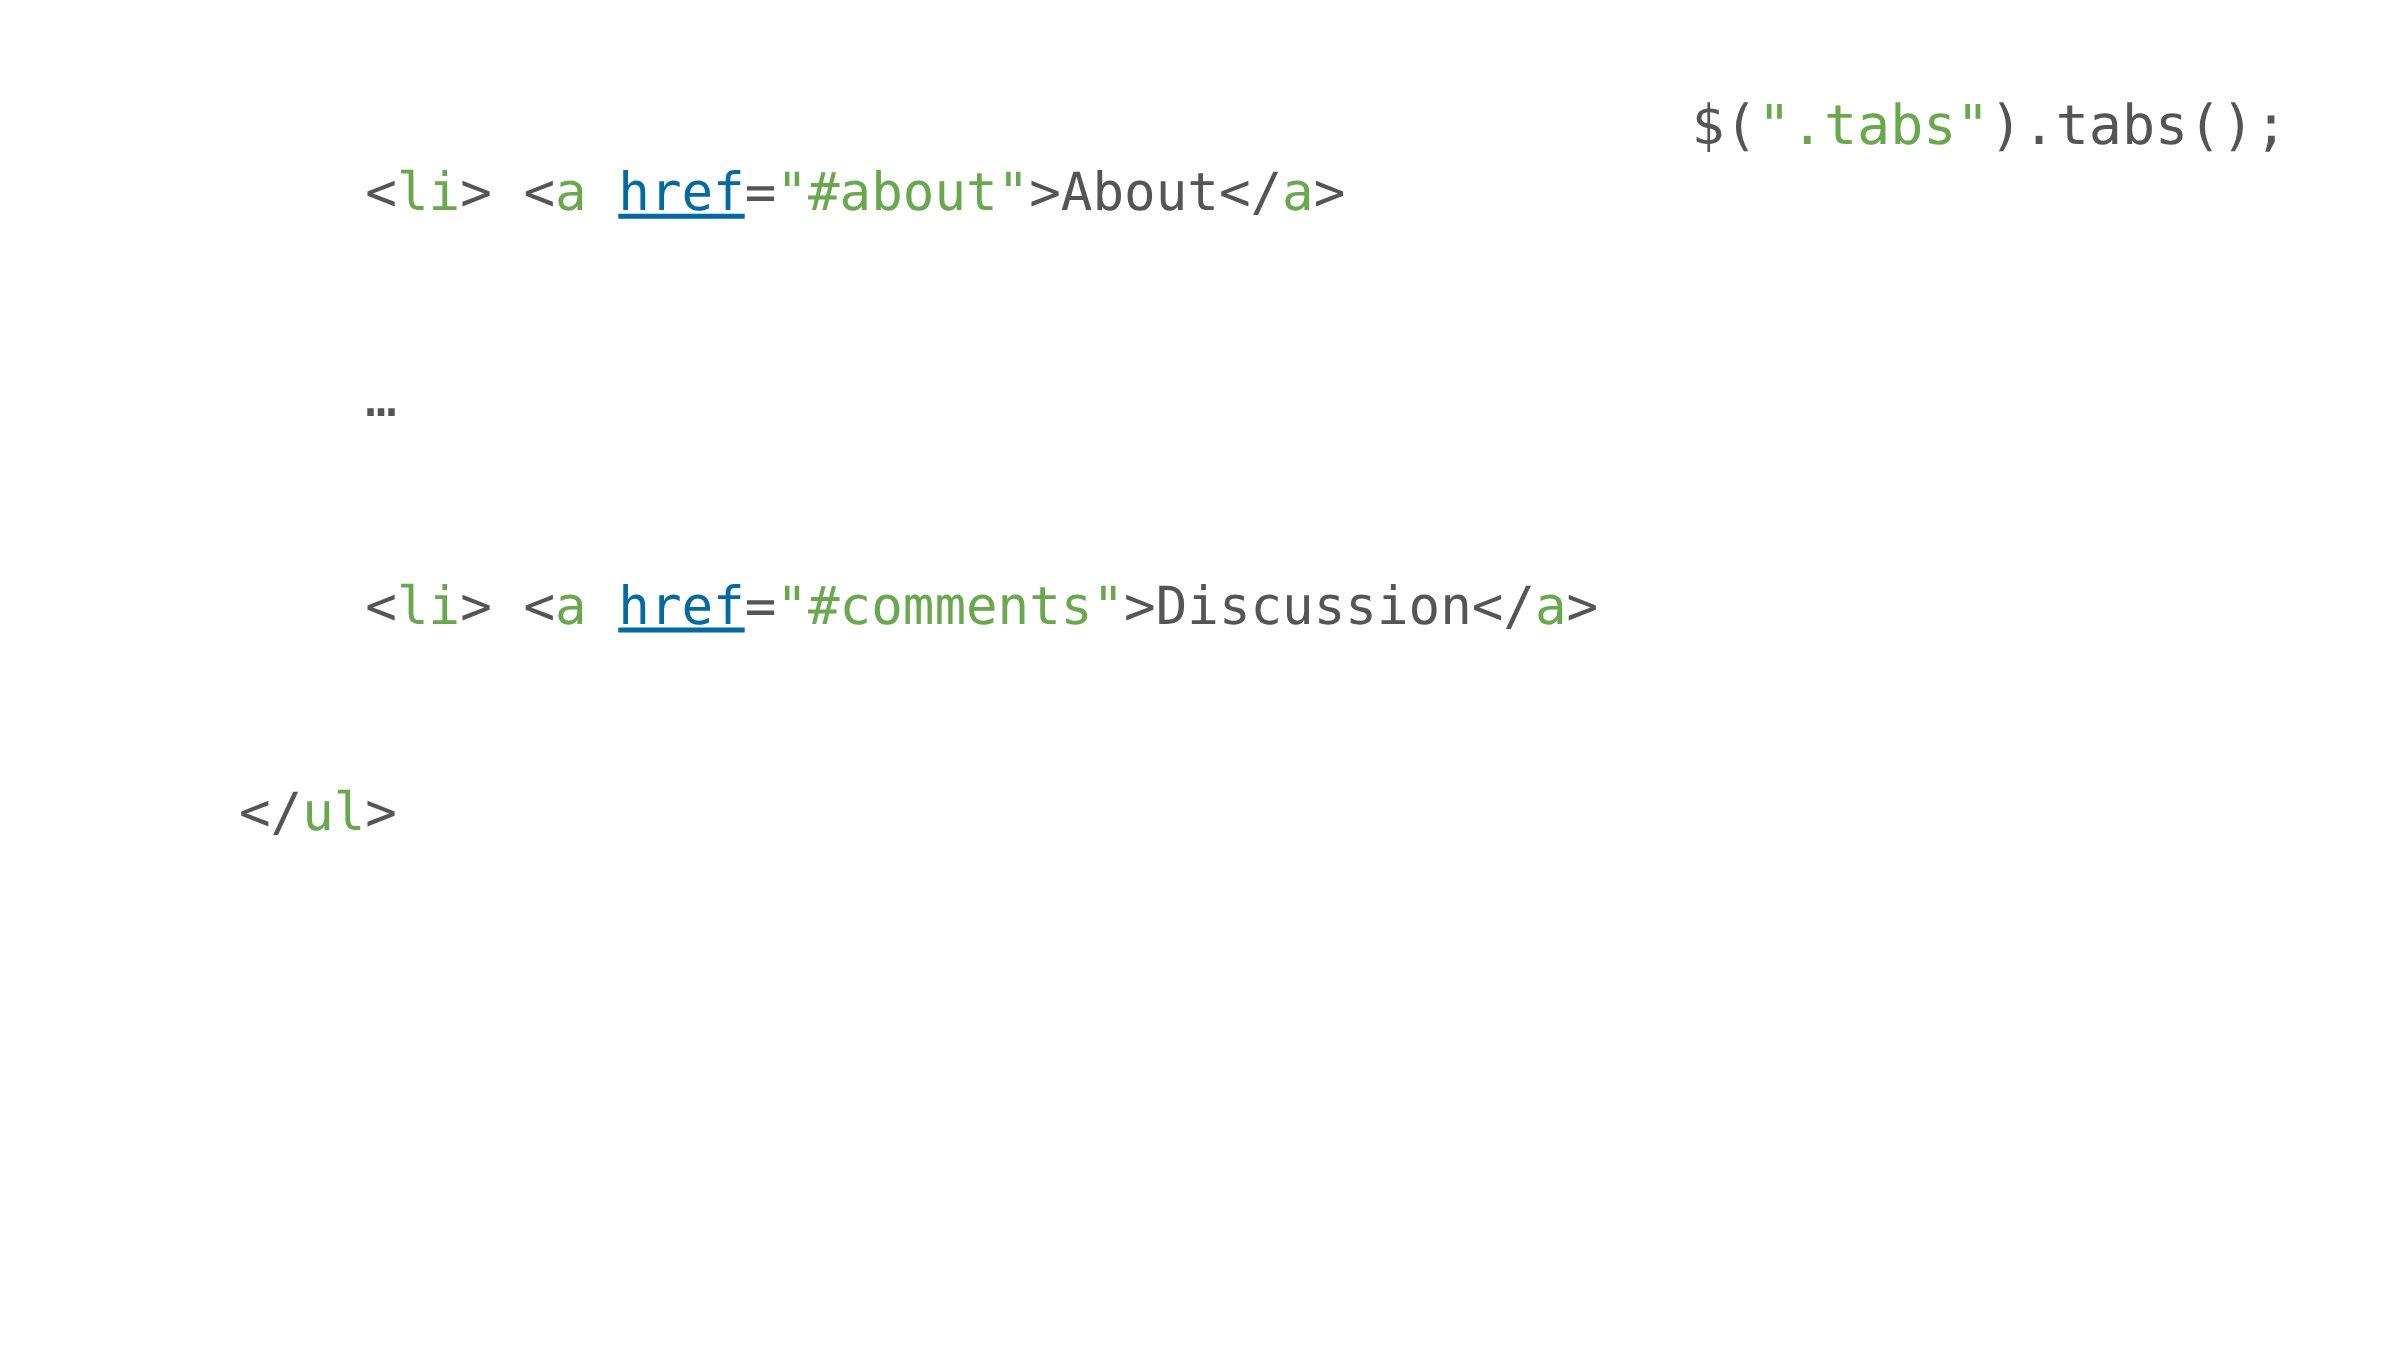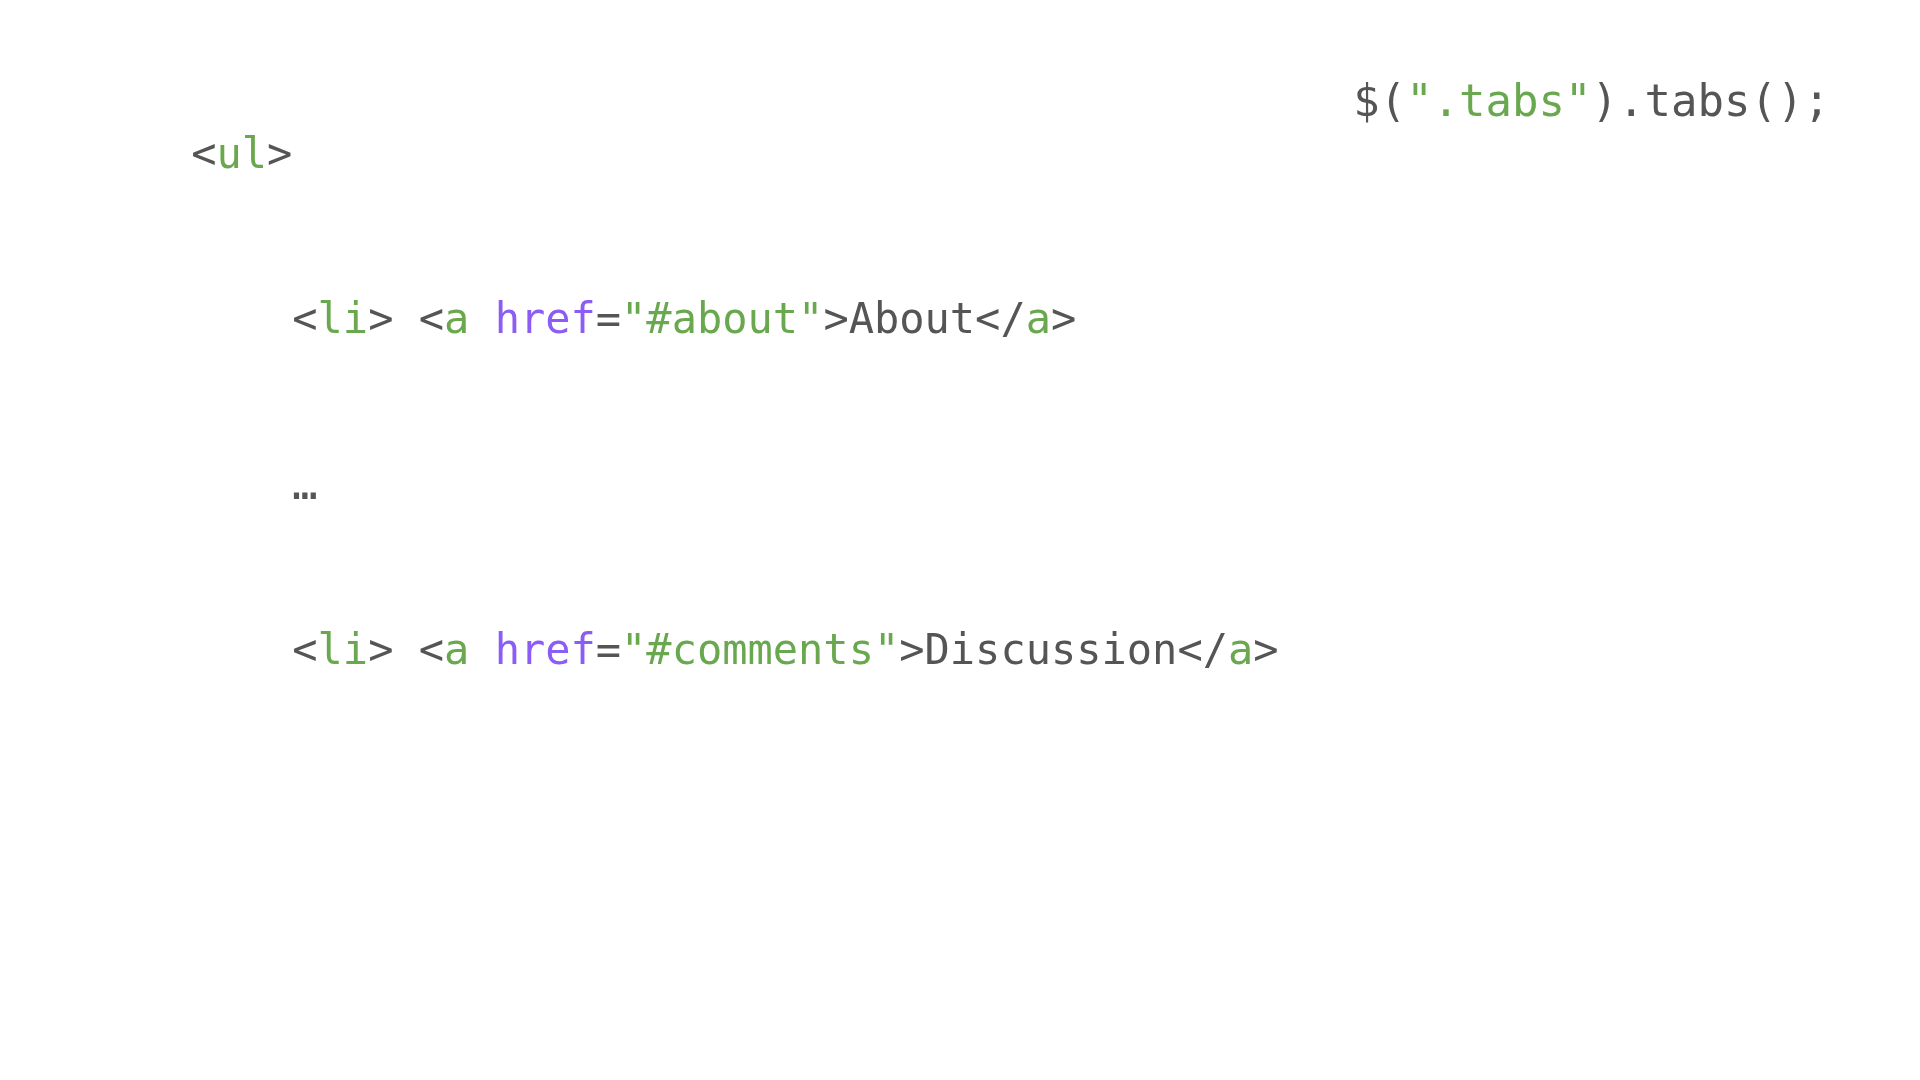--- a/index.html
+++ b/index.html
@@ -28,38 +28,38 @@
   }
   .js-snippet {
     position: absolute;
     top: 75px;
     right: 90px;
     white-space: pre;
     font-size: 44px;
   }
   .p  { color: #555555; }   
   .tg { color: #6aa84f; }   
-  .at { color: #8b5cf6; }   
+  .at { color: #0369a1; text-decoration: underline; }   
   .st { color: #6aa84f; }   
   .tx { color: #555555; margin-top: 12px; }   
   .indent1 { display:inline-block; width: 4.0ch; }
   .indent2 { display:inline-block; width: 8.0ch; }
 </style>
 </head>
 <body>
 
 <div class="slide">
 
   <div class="js-snippet"><span class="p">$(</span><span class="st">".tabs"</span><span class="p">).tabs();</span></div>
 
   <div class="code-block">
-<div><span class="indent1"></span><span class="p">&lt;</span><span class="tg">ul</span><span class="p">&gt;</span></div>
 <div><span class="indent2"></span><span class="p">&lt;</span><span class="tg">li</span><span class="p">&gt; </span><span class="p">&lt;</span><span class="tg">a</span><span> </span><span class="at">href</span><span class="p">=</span><span class="st">"#about"</span><span class="p">&gt;</span><span class="tx">About</span><span class="p">&lt;/</span><span class="tg">a</span><span class="p">&gt;</span></div>
 <div><span class="indent2"></span><span class="tx">…</span></div>
 <div><span class="indent2"></span><span class="p">&lt;</span><span class="tg">li</span><span class="p">&gt; </span><span class="p">&lt;</span><span class="tg">a</span><span> </span><span class="at">href</span><span class="p">=</span><span class="st">"#comments"</span><span class="p">&gt;</span><span class="tx">Discussion</span><span class="p">&lt;/</span><span class="tg">a</span><span class="p">&gt;</span></div>
+<div><span class="indent1"></span><span class="p">&lt;/</span><span class="tg">ul</span><span class="p">&gt;</span></div>
 
 
 
 
 
 
   </div>
 
 </div>
 

